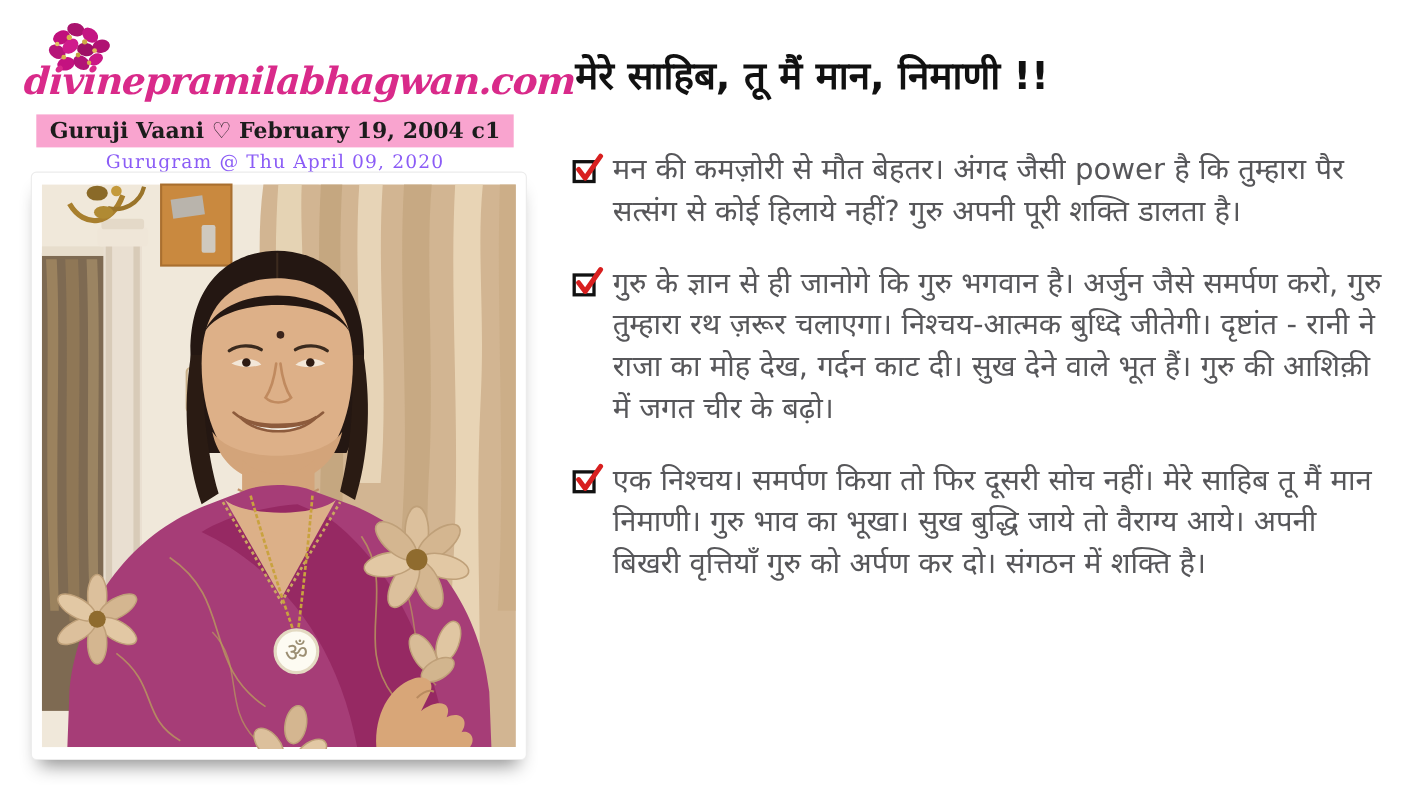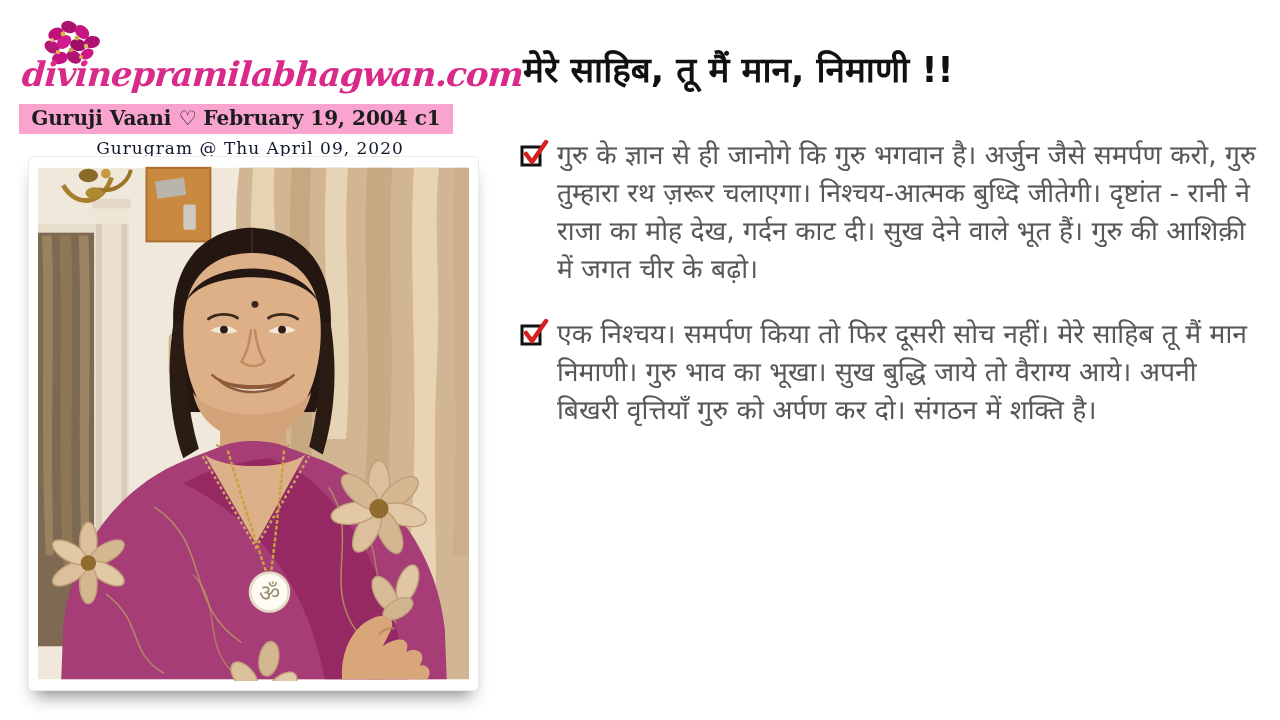--- a/index.html
+++ b/index.html
@@ -15,30 +15,30 @@
   }
   .site-title {
     position:absolute; left:22px; top:54px; width:456px;
     text-align:center;
     font-family:"DejaVu Serif", serif; font-style:italic; font-weight:bold;
     font-size:34px; letter-spacing:-1px; color:#d92a8a;
     transform:skewX(-4deg);
     white-space:nowrap;
   }
   .band-wrap {
-    position:absolute; left:8px; top:104px; width:456px; text-align:center;
+    position:absolute; left:22px; top:104px; width:456px; text-align:center;
   }
   .band {
     display:inline-block; background:#f9a4cf; color:#1c1c1c;
     font-family:"DejaVu Serif", serif; font-weight:bold; font-size:20px;
     padding:2px 12px 4px 12px;
   }
   .loc-date {
     position:absolute; left:22px; top:138px; width:456px; text-align:center;
-    font-family:"DejaVu Serif", serif; font-size:17px; color:#0f172a;
+    font-family:"DejaVu Serif", serif; font-size:17px; color:#8b5cf6;
     letter-spacing:1px;
   }
 
   
   .photo-frame {
     position:absolute; left:28px; top:156px;
     background:#ffffff; padding:9px;
     border:1px solid #ececec; border-radius:5px;
     box-shadow:0 12px 16px -7px rgba(0,0,0,0.45);
   }
@@ -219,20 +219,28 @@
       <path d="M314,528 C312,498 326,472 348,464 C360,460 370,466 364,478 L356,494 C372,482 386,486 380,500 C392,494 402,502 394,514 C402,512 408,520 402,528 Z" fill="#d8a678"></path>
       <path d="M352,482 C358,476 364,474 368,476" stroke="#b98a5f" stroke-width="2" fill="none"></path>
     </svg>
   </figure>
 
   <main class="right-col">
     <h1>मेरे साहिब, तू मैं मान, निमाणी !!</h1>
 
     <div>
 
+      <p class="bullet">
+        <span class="check">
+          <svg viewBox="0 0 30 30" width="30" height="30">
+            <rect x="3" y="8" width="18" height="18" fill="#ffffff" stroke="#111111" stroke-width="3"></rect>
+            <path d="M7,15 L13,23 L27,3" fill="none" stroke="#d81f1f" stroke-width="4.5" stroke-linecap="round" stroke-linejoin="round"></path>
+          </svg>
+        </span><span>मन की कमज़ोरी से मौत बेहतर। अंगद जैसी power है कि तुम्हारा पैर सत्संग से कोई हिलाये नहीं? गुरु अपनी पूरी शक्ति डालता है।</span>
+      </p>
 
       <p class="bullet">
         <span class="check">
           <svg viewBox="0 0 30 30" width="30" height="30">
             <rect x="3" y="8" width="18" height="18" fill="#ffffff" stroke="#111111" stroke-width="3"></rect>
             <path d="M7,15 L13,23 L27,3" fill="none" stroke="#d81f1f" stroke-width="4.5" stroke-linecap="round" stroke-linejoin="round"></path>
           </svg>
         </span><span>गुरु के ज्ञान से ही जानोगे कि गुरु भगवान है। अर्जुन जैसे समर्पण करो, गुरु तुम्हारा रथ ज़रूर चलाएगा। निश्चय-आत्मक बुध्दि जीतेगी। दृष्टांत - रानी ने राजा का मोह देख, गर्दन काट दी। सुख देने वाले भूत हैं। गुरु की आशिक़ी में जगत चीर के बढ़ो।</span>
       </p>
 

